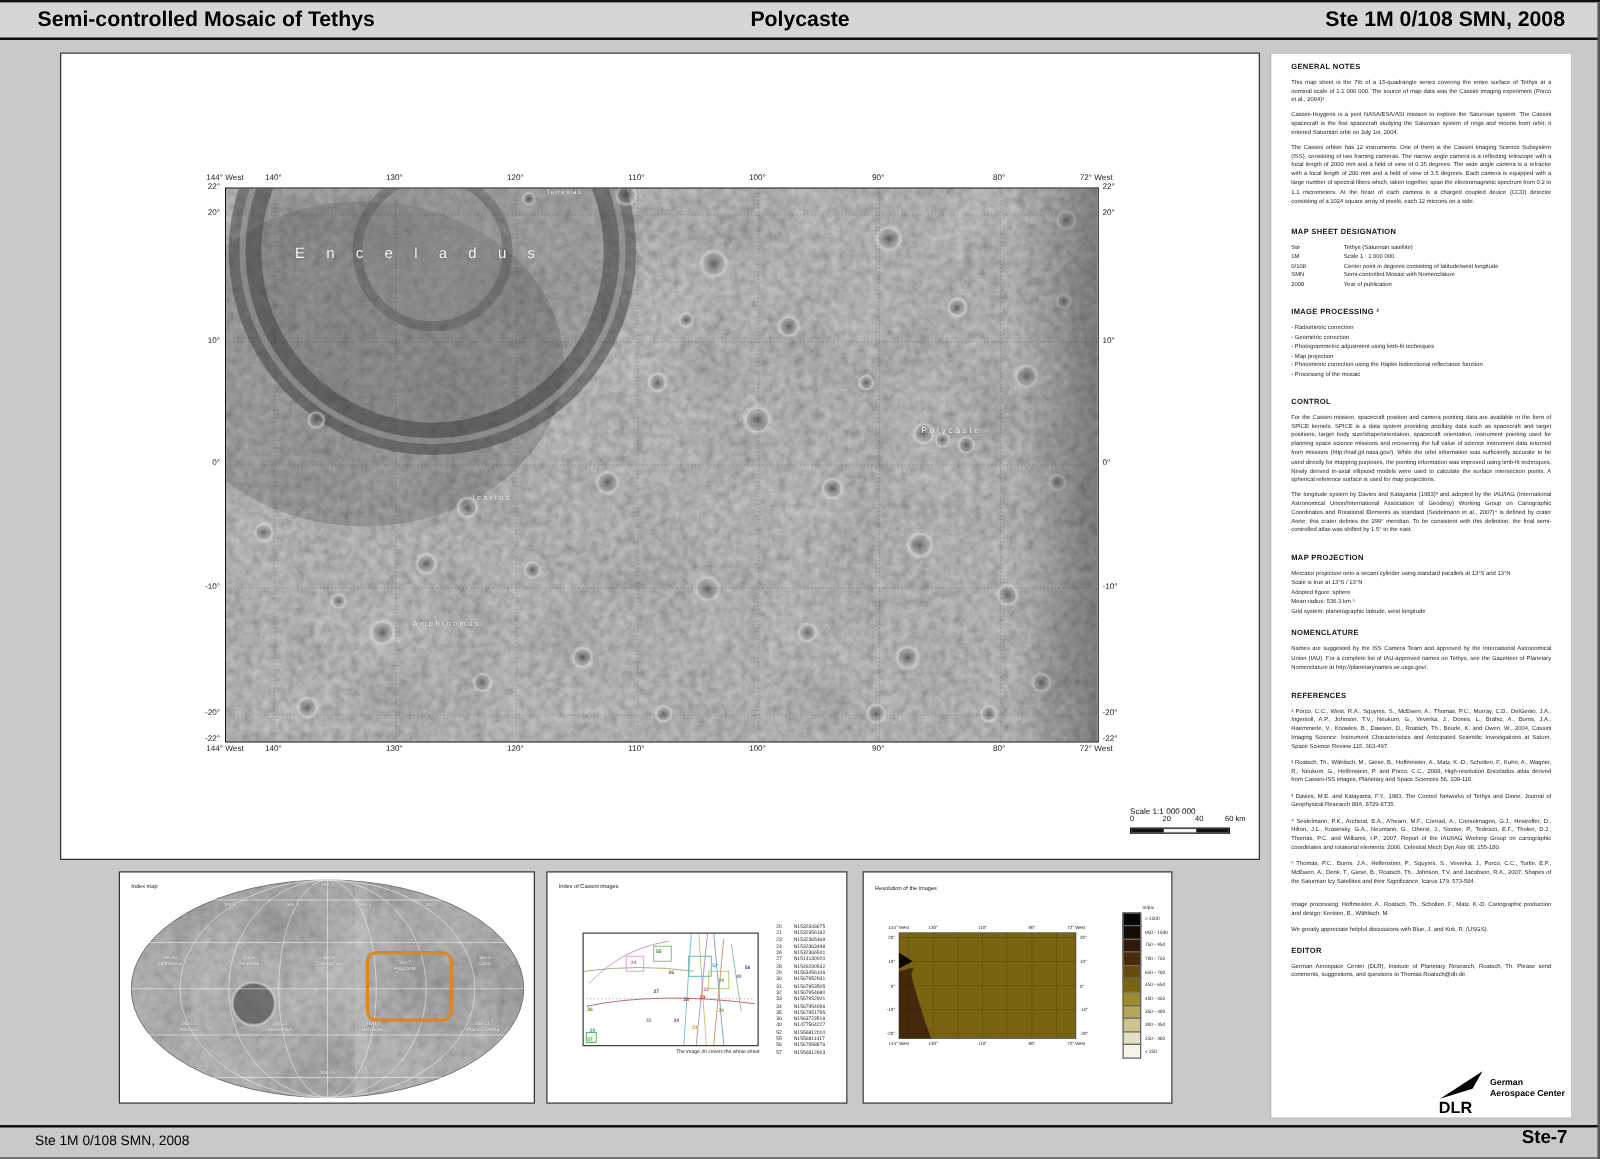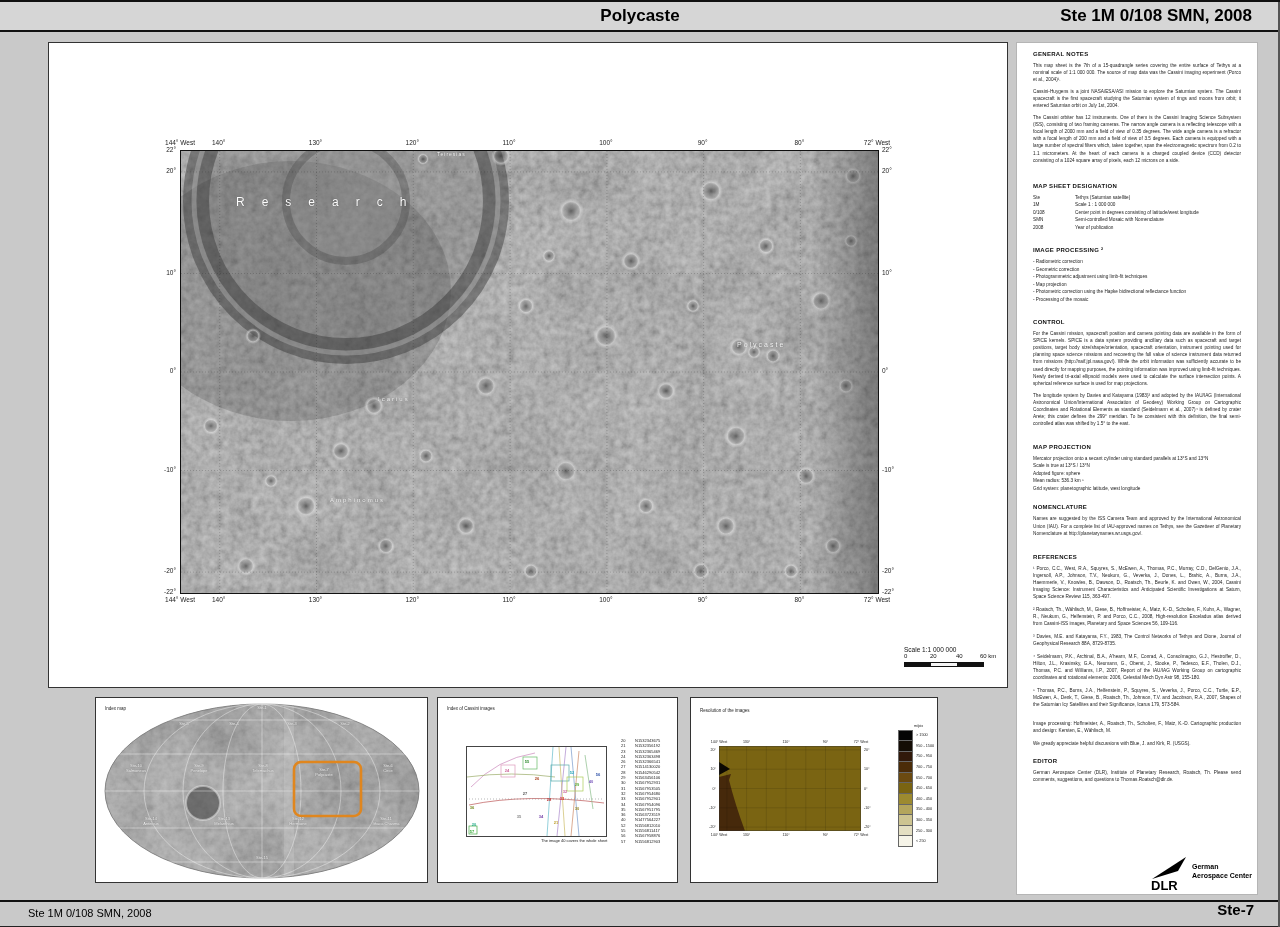--- a/index.html
+++ b/index.html
@@ -48,20 +48,21 @@
   
   #dlrblock{position:absolute;left:1148px;top:853px;width:108px;height:40px;}
   #dlrtext{position:absolute;left:44px;top:8px;font-size:7px;font-weight:bold;color:#000;line-height:1.25;}
 </style>
 </head>
 <body>
 
 <div id="page">
 
   <div id="topbar">
+    <span class="htitle" style="left:30px;">Semi-controlled Mosaic of Tethys</span>
     <span class="htitle" style="left:50%;transform:translateX(-50%);">Polycaste</span>
     <span class="htitle" style="right:28px;">Ste 1M 0/108 SMN, 2008</span>
   </div>
 
   <div class="sheet" style="left:48px;top:40px;width:960px;height:646px;"></div>
 
   <div id="mapframe">
     <svg width="697" height="442" viewBox="0 0 697 442">
       <defs>
         <filter id="noiseFine" x="0%" y="0%" width="100%" height="100%">
@@ -185,21 +186,21 @@
       <div class="tick" style="left: 882px; top: 365px;">0°</div>
       <div class="tick" style="left: 176px; top: 463.5px; transform: translateX(-100%);">-10°</div>
       <div class="tick" style="left: 882px; top: 463.5px;">-10°</div>
       <div class="tick" style="left: 176px; top: 565.1px; transform: translateX(-100%);">-20°</div>
       <div class="tick" style="left: 882px; top: 565.1px;">-20°</div>
       <div class="tick" style="left: 176px; top: 586px; transform: translateX(-100%);">-22°</div>
       <div class="tick" style="left: 882px; top: 586px;">-22°</div>
     </div>
   <div id="mapfeatures">
       <div class="feature" style="left: 437px; top: 149px; font-size: 5px; letter-spacing: 1px;">Teiresias</div>
-      <div class="feature" style="left: 236px; top: 193px; font-size: 12px; letter-spacing: 17px;">Research</div>
+      <div class="feature" style="left: 236px; top: 193px; font-size: 12px; letter-spacing: 17px;">Enceladus</div>
       <div class="feature" style="left: 737px; top: 339px; font-size: 7px; letter-spacing: 2px;">Polycaste</div>
       <div class="feature" style="left: 378px; top: 394px; font-size: 6px; letter-spacing: 2px;">Icarius</div>
       <div class="feature" style="left: 330px; top: 495px; font-size: 6px; letter-spacing: 2px;">Amphinomus</div>
     </div>
 
   <div id="scaleblock">
     <div id="scaletitle">Scale 1:1 000 000</div>
     <div id="scalenums">
         <div style="position: absolute; left: 8px; font-size: 6px;">0</div>
         <div style="position: absolute; left: 34px; font-size: 6px;">20</div>

